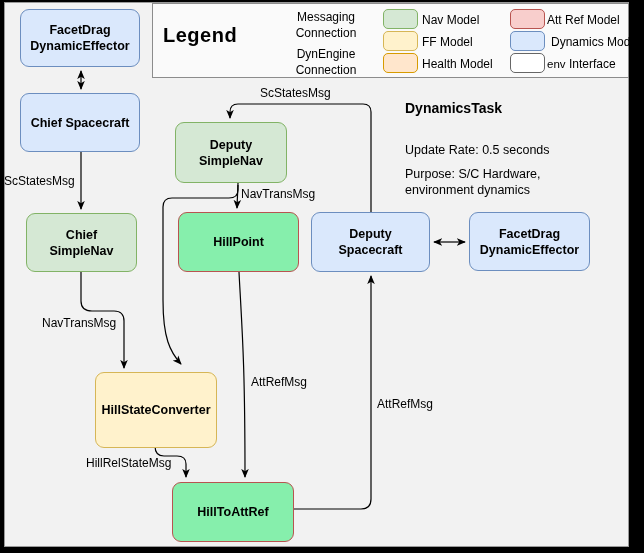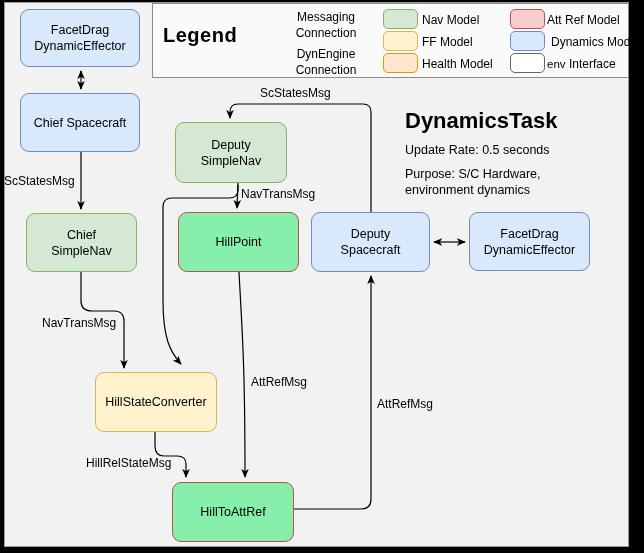--- a/index.html
+++ b/index.html
@@ -25,28 +25,28 @@
     white-space:pre-line;
   }
   .swatch{
     position:absolute;width:35px;height:20px;border-radius:5px;border:1px solid;box-sizing:border-box;
   }
   .legend-label{position:absolute;font-size:12px;line-height:14px;white-space:nowrap;}
   .mono{font-family:Liberation Sans, sans-serif;font-size:11.5px;}
   .node{
     position:absolute;display:flex;align-items:center;justify-content:center;
     text-align:center;border:1px solid;border-radius:9px;box-sizing:border-box;
-    font-size:12.5px;line-height:16px;white-space:pre-line;
+    font-size:12.5px;line-height:16px;white-space:pre-line;font-weight:bold;
   }
   .c-blue{background:#dae8fc;border-color:#6c8ebf;}
   .c-green{background:#d5e8d4;border-color:#82b366;}
   .c-yellow{background:#fff2cc;border-color:#d6b656;}
   .c-pink{background:#86efac;border-color:#b85450;}
   .edge-label{position:absolute;font-size:12px;white-space:nowrap;}
-  .task-title{position:absolute;left:405px;top:108px;font-size:22px;font-weight:bold;}
+  .task-title{position:absolute;left:405px;top:100px;font-size:14px;font-weight:bold;}
   .task-text{position:absolute;left:405px;font-size:12.5px;line-height:15.5px;white-space:pre-line;}
 </style>
 </head>
 <body>
 
 <div class="stage">
 
   <div class="canvas-bg"></div>
 
   <svg class="overlay">
@@ -113,21 +113,21 @@
   <div class="node c-blue" style="left:20px;top:93px;width:120px;height:59px"><span>Chief Spacecraft</span></div>
   <div class="node c-green" style="left:26px;top:213px;width:111px;height:59px"><span>Chief
 SimpleNav</span></div>
   <div class="node c-green" style="left:175px;top:122px;width:112px;height:61px"><span>Deputy
 SimpleNav</span></div>
   <div class="node c-pink" style="left:178px;top:212px;width:121px;height:60px"><span>HillPoint</span></div>
   <div class="node c-blue" style="left:311px;top:212px;width:119px;height:60px"><span>Deputy
 Spacecraft</span></div>
   <div class="node c-blue" style="left:469px;top:212px;width:121px;height:59px"><span>FacetDrag
 DynamicEffector</span></div>
-  <div class="node c-yellow" style="left:95px;top:372px;width:122px;height:60px"><span>HillStateConverter</span></div>
+  <div class="node c-yellow" style="left:95px;top:372px;width:122px;height:76px"><span>HillStateConverter</span></div>
   <div class="node c-pink" style="left:172px;top:482px;width:122px;height:60px"><span>HillToAttRef</span></div>
 
   <div class="edge-label" style="left:4px;top:174px">ScStatesMsg</div>
   <div class="edge-label" style="left:260px;top:86px">ScStatesMsg</div>
   <div class="edge-label" style="left:42px;top:316px">NavTransMsg</div>
   <div class="edge-label" style="left:241px;top:187px">NavTransMsg</div>
   <div class="edge-label" style="left:251px;top:375px">AttRefMsg</div>
   <div class="edge-label" style="left:377px;top:397px">AttRefMsg</div>
   <div class="edge-label" style="left:86px;top:456px">HillRelStateMsg</div>
 

